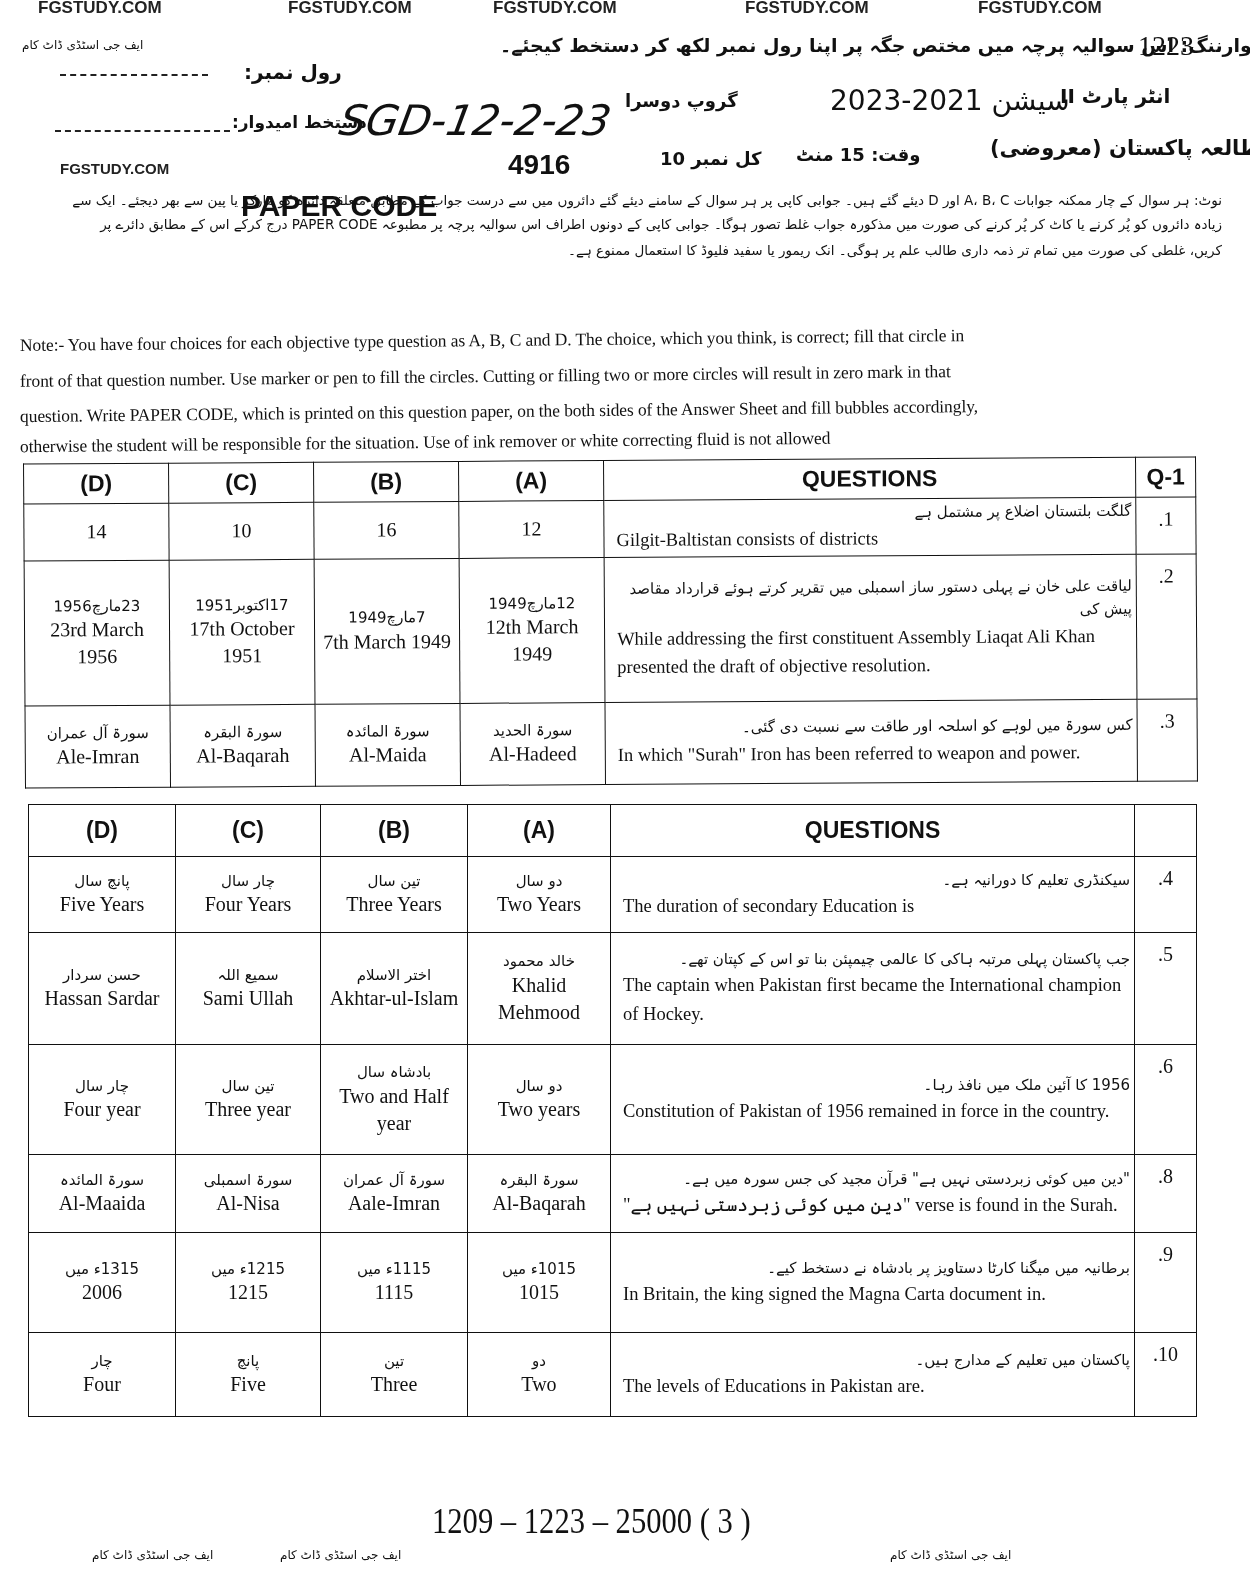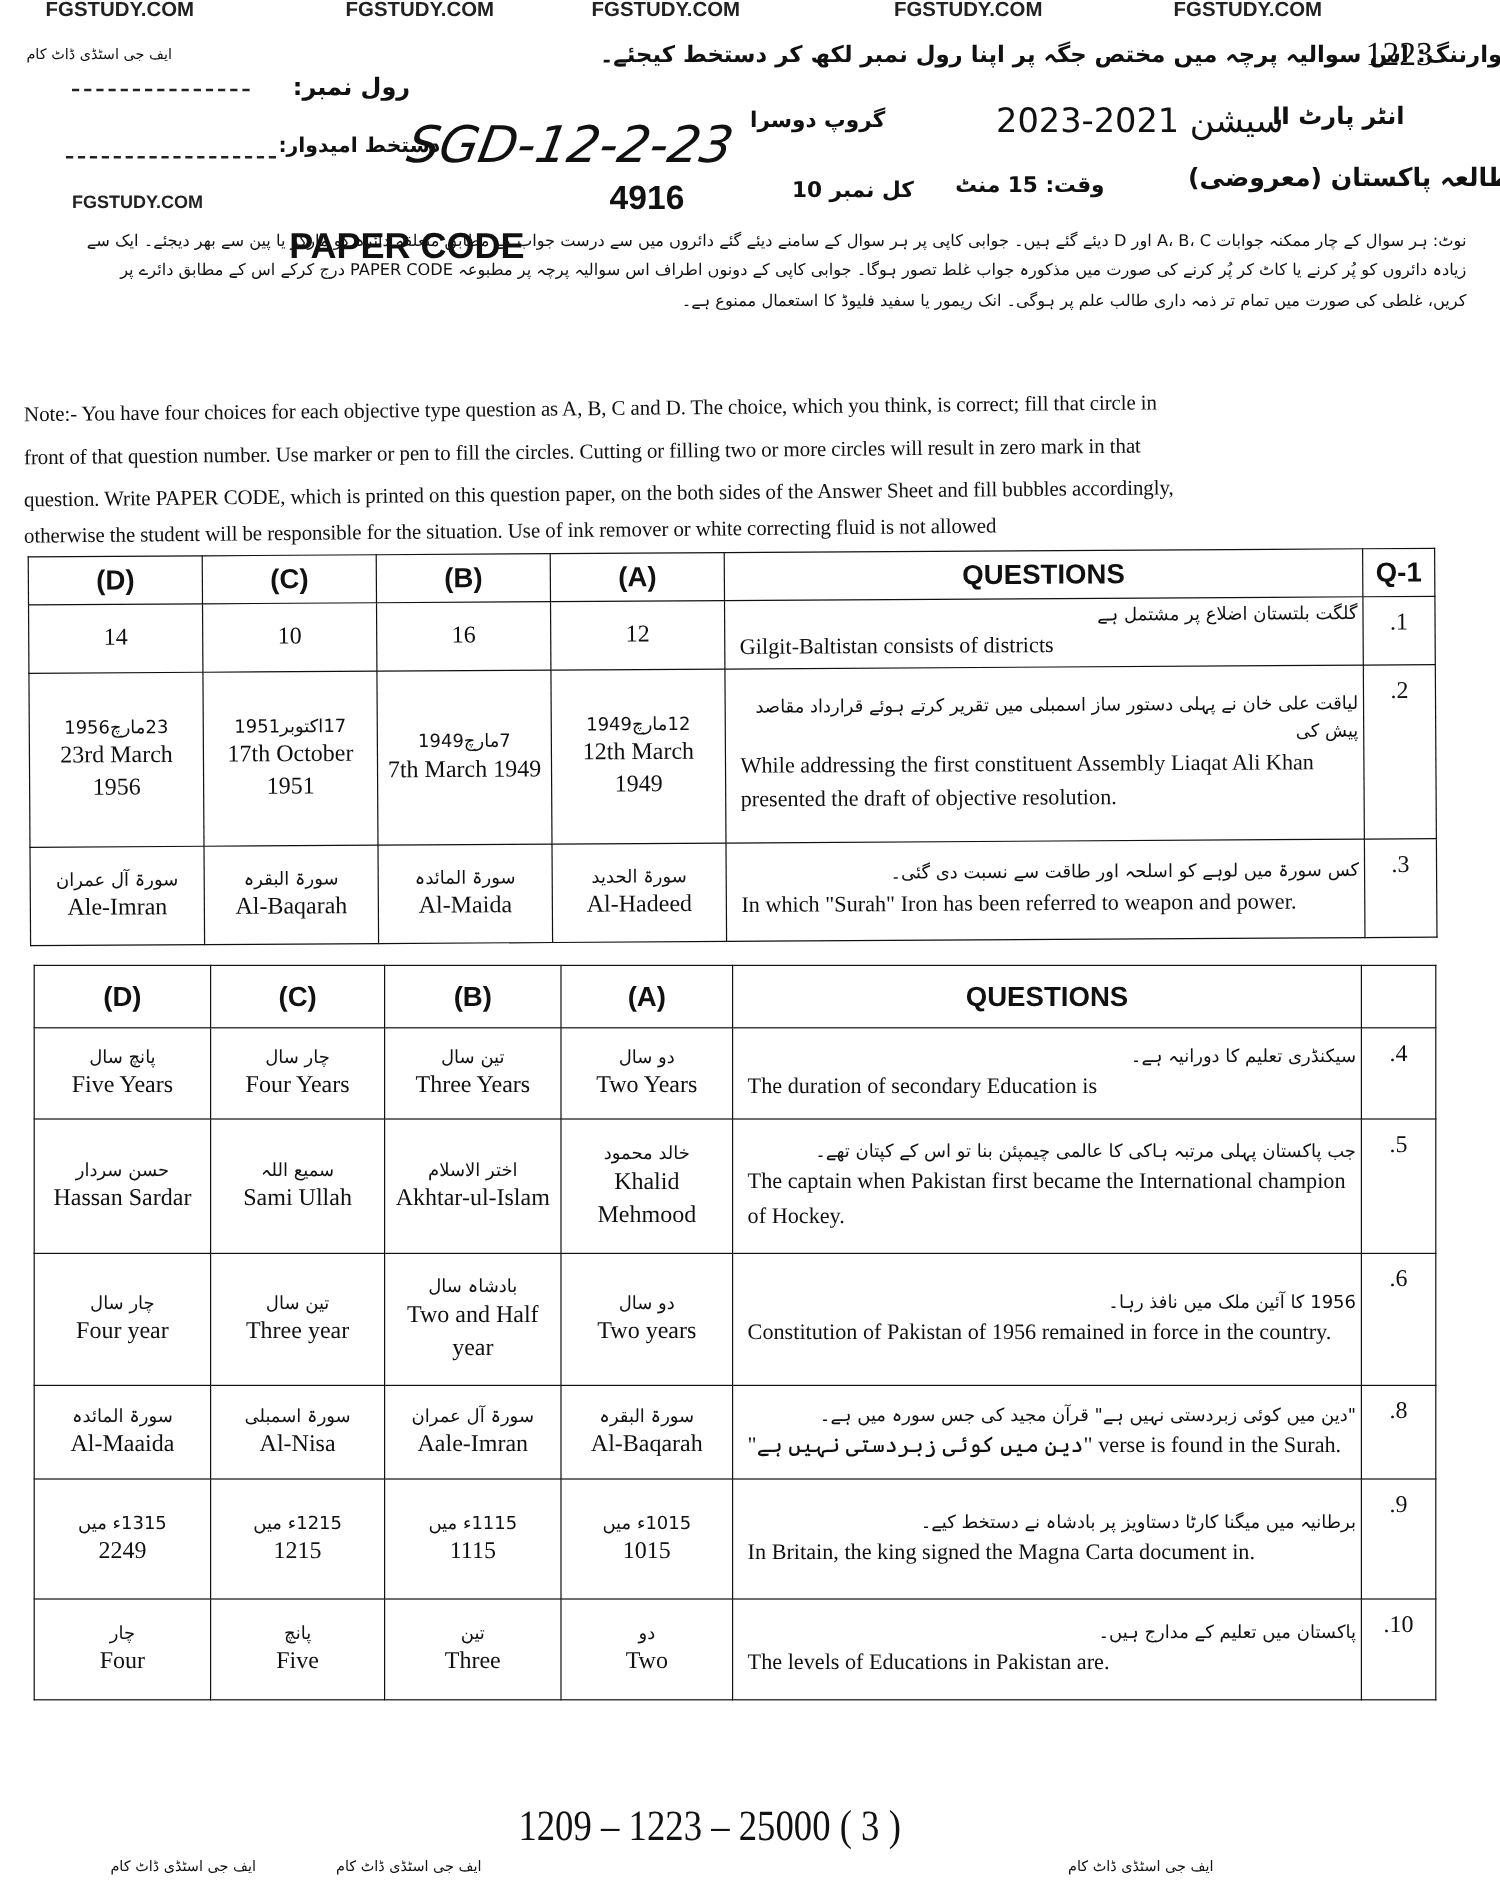--- a/index.html
+++ b/index.html
@@ -152,21 +152,21 @@
       </tr>
       <tr style="height: 78px;">
         <td class="opt"><span class="ur">سورۃ المائدہ</span><span>Al-Maaida</span></td>
         <td class="opt"><span class="ur">سورۃ اسمبلی</span><span>Al-Nisa</span></td>
         <td class="opt"><span class="ur">سورۃ آل عمران</span><span>Aale-Imran</span></td>
         <td class="opt"><span class="ur">سورۃ البقرہ</span><span>Al-Baqarah</span></td>
         <td class="qcell"><span class="ur">"دین میں کوئی زبردستی نہیں ہے" قرآن مجید کی جس سورہ میں ہے۔</span><span>"دین میں کوئی زبردستی نہیں ہے" verse is found in the Surah.</span></td>
         <td class="num">.8</td>
       </tr>
       <tr style="height: 100px;">
-        <td class="opt"><span class="ur">1315ء میں</span><span>2249</span></td>
+        <td class="opt"><span class="ur">1315ء میں</span><span>2006</span></td>
         <td class="opt"><span class="ur">1215ء میں</span><span>1215</span></td>
         <td class="opt"><span class="ur">1115ء میں</span><span>1115</span></td>
         <td class="opt"><span class="ur">1015ء میں</span><span>1015</span></td>
         <td class="qcell"><span class="ur">برطانیہ میں میگنا کارٹا دستاویز پر بادشاہ نے دستخط کیے۔</span><span>In Britain, the king signed the Magna Carta document in.</span></td>
         <td class="num">.9</td>
       </tr>
       <tr style="height: 84px;">
         <td class="opt"><span class="ur">چار</span><span>Four</span></td>
         <td class="opt"><span class="ur">پانچ</span><span>Five</span></td>
         <td class="opt"><span class="ur">تین</span><span>Three</span></td>

